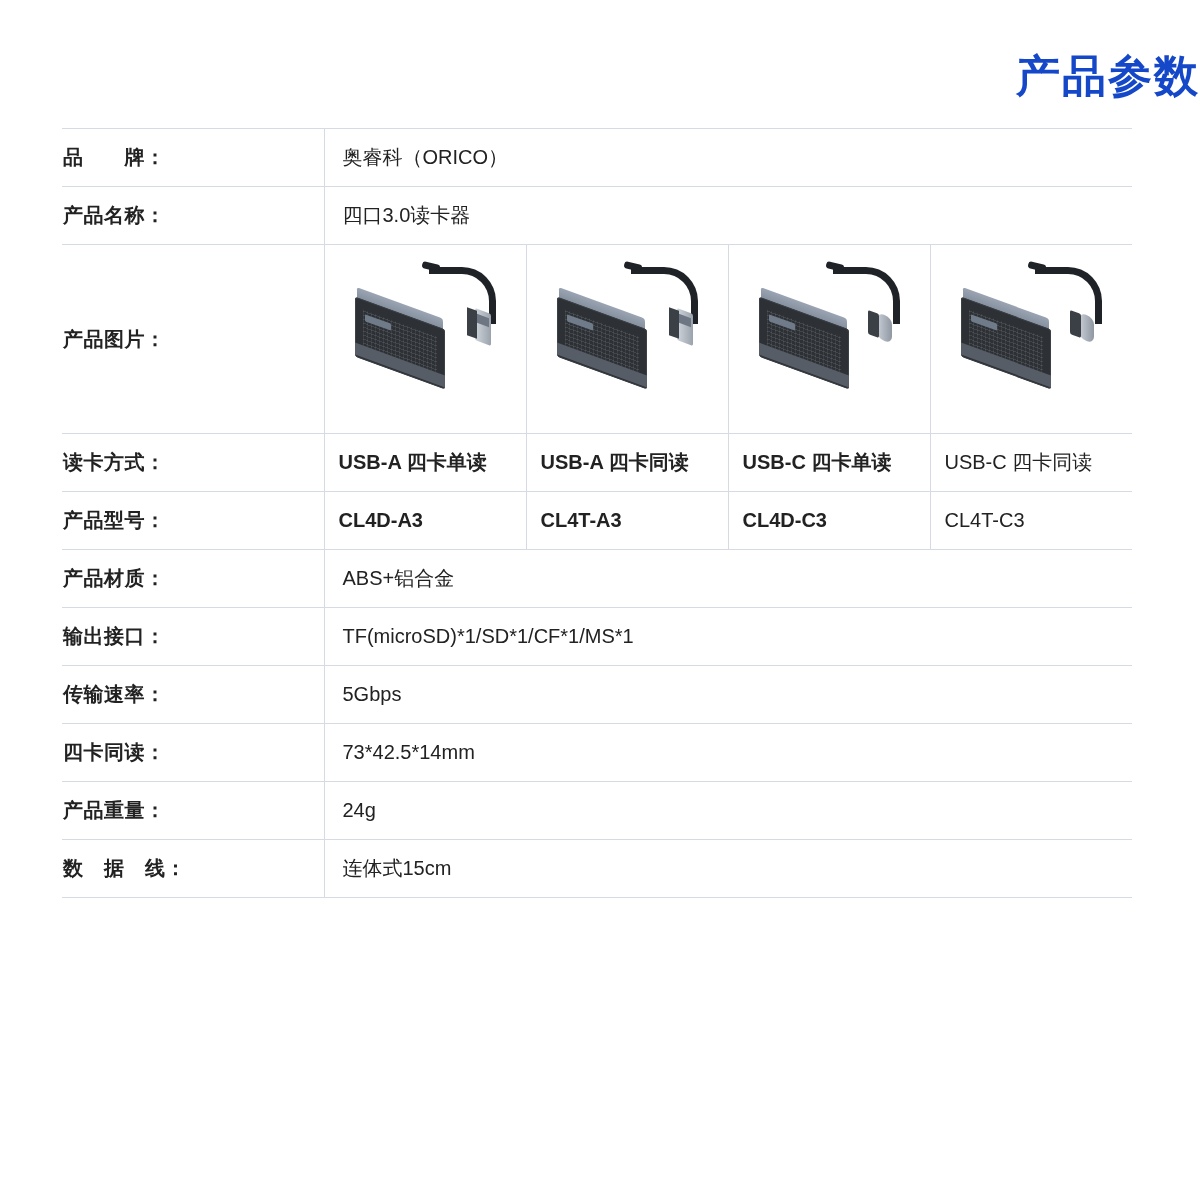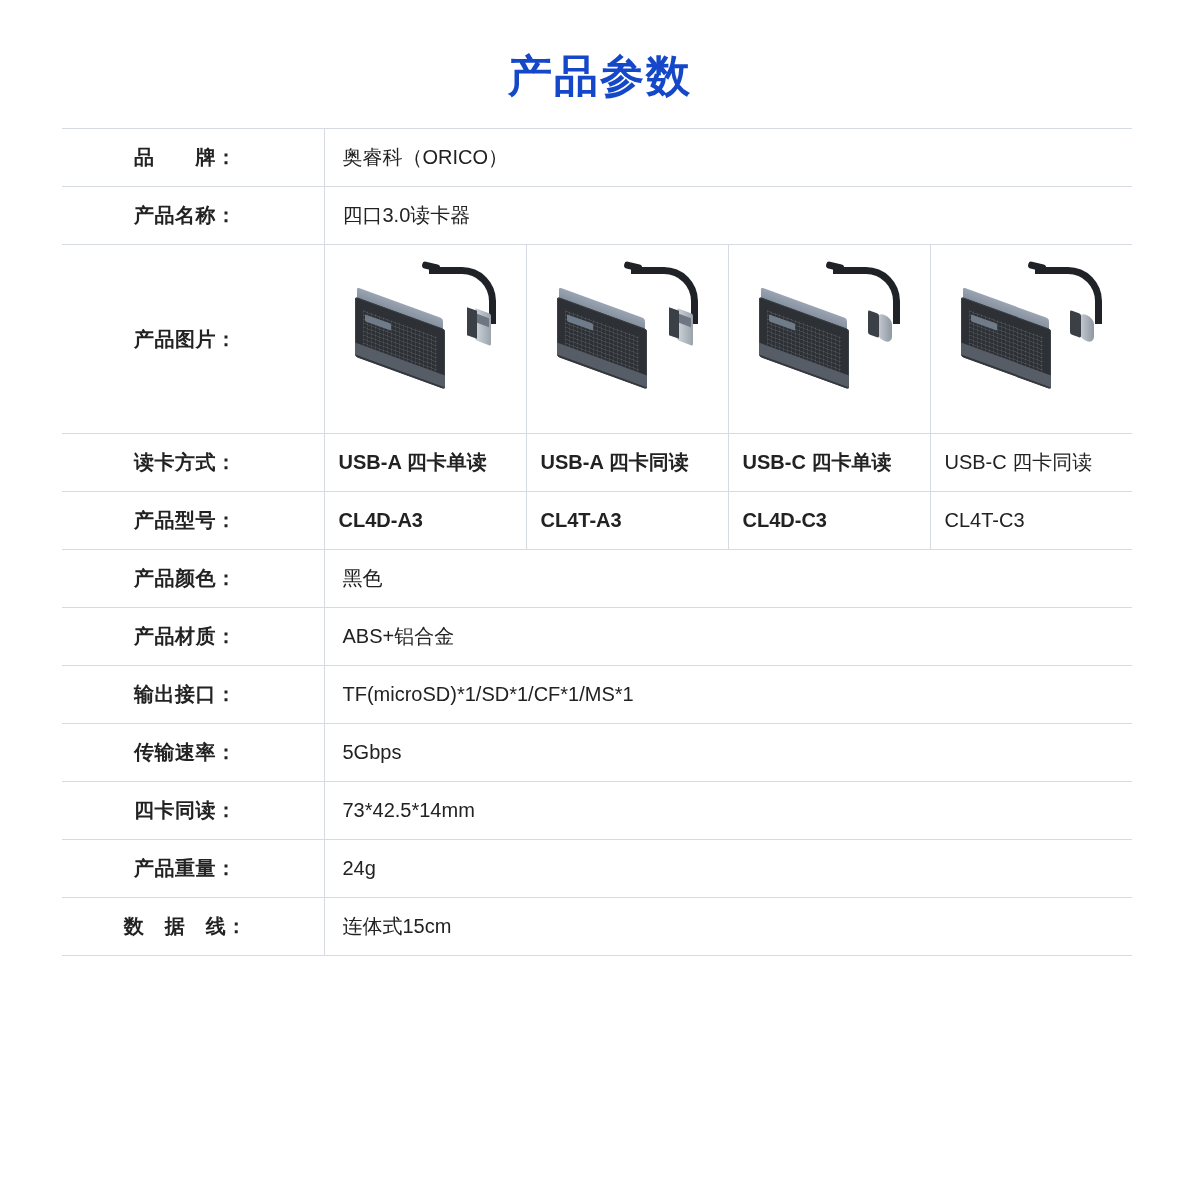--- a/index.html
+++ b/index.html
@@ -14,21 +14,21 @@
     color: #222222;
     overflow: hidden;
   }
   .page {
     position: relative;
     width: 1200px;
     height: 1200px;
     box-sizing: border-box;
   }
   .title {
-    text-align: center;
+    text-align: right;
     font-size: 44px;
     font-weight: bold;
     color: #1448c8;
     letter-spacing: 2px;
     padding-top: 52px;
     line-height: 1.1;
   }
   table.spec {
     border-collapse: collapse;
     width: 1070px;
@@ -40,21 +40,20 @@
   }
   table.spec td {
     border-top: 1px solid #d6dbe3;
     border-bottom: 1px solid #d6dbe3;
     vertical-align: middle;
     font-size: 20px;
     color: #222;
   }
   td.label {
     width: 262px;
-    text-align: center;
     font-weight: bold;
     font-size: 21px;
     border-right: 1px solid #d6dbe3;
     padding-right: 16px;
     box-sizing: border-box;
     letter-spacing: 0.5px;
     font-family: Liberation Serif, serif;
   }
   td.value {
     padding-left: 18px;
@@ -275,24 +274,20 @@
 
     <tr class="model">
       <td class="label">产品型号：</td>
       <td class="value cellsep">CL4D-A3</td>
       <td class="value cellsep">CL4T-A3</td>
       <td class="value cellsep">CL4D-C3</td>
       <td class="value">CL4T-C3</td>
     </tr>
 
 
-    <tr>
-      <td class="label">产品颜色：</td>
-      <td class="value" colspan="4">黑色</td>
-    </tr>
 
     <tr>
       <td class="label">产品材质：</td>
       <td class="value" colspan="4">ABS+铝合金</td>
     </tr>
 
     <tr>
       <td class="label">输出接口：</td>
       <td class="value" colspan="4">TF(microSD)*1/SD*1/CF*1/MS*1</td>
     </tr>

